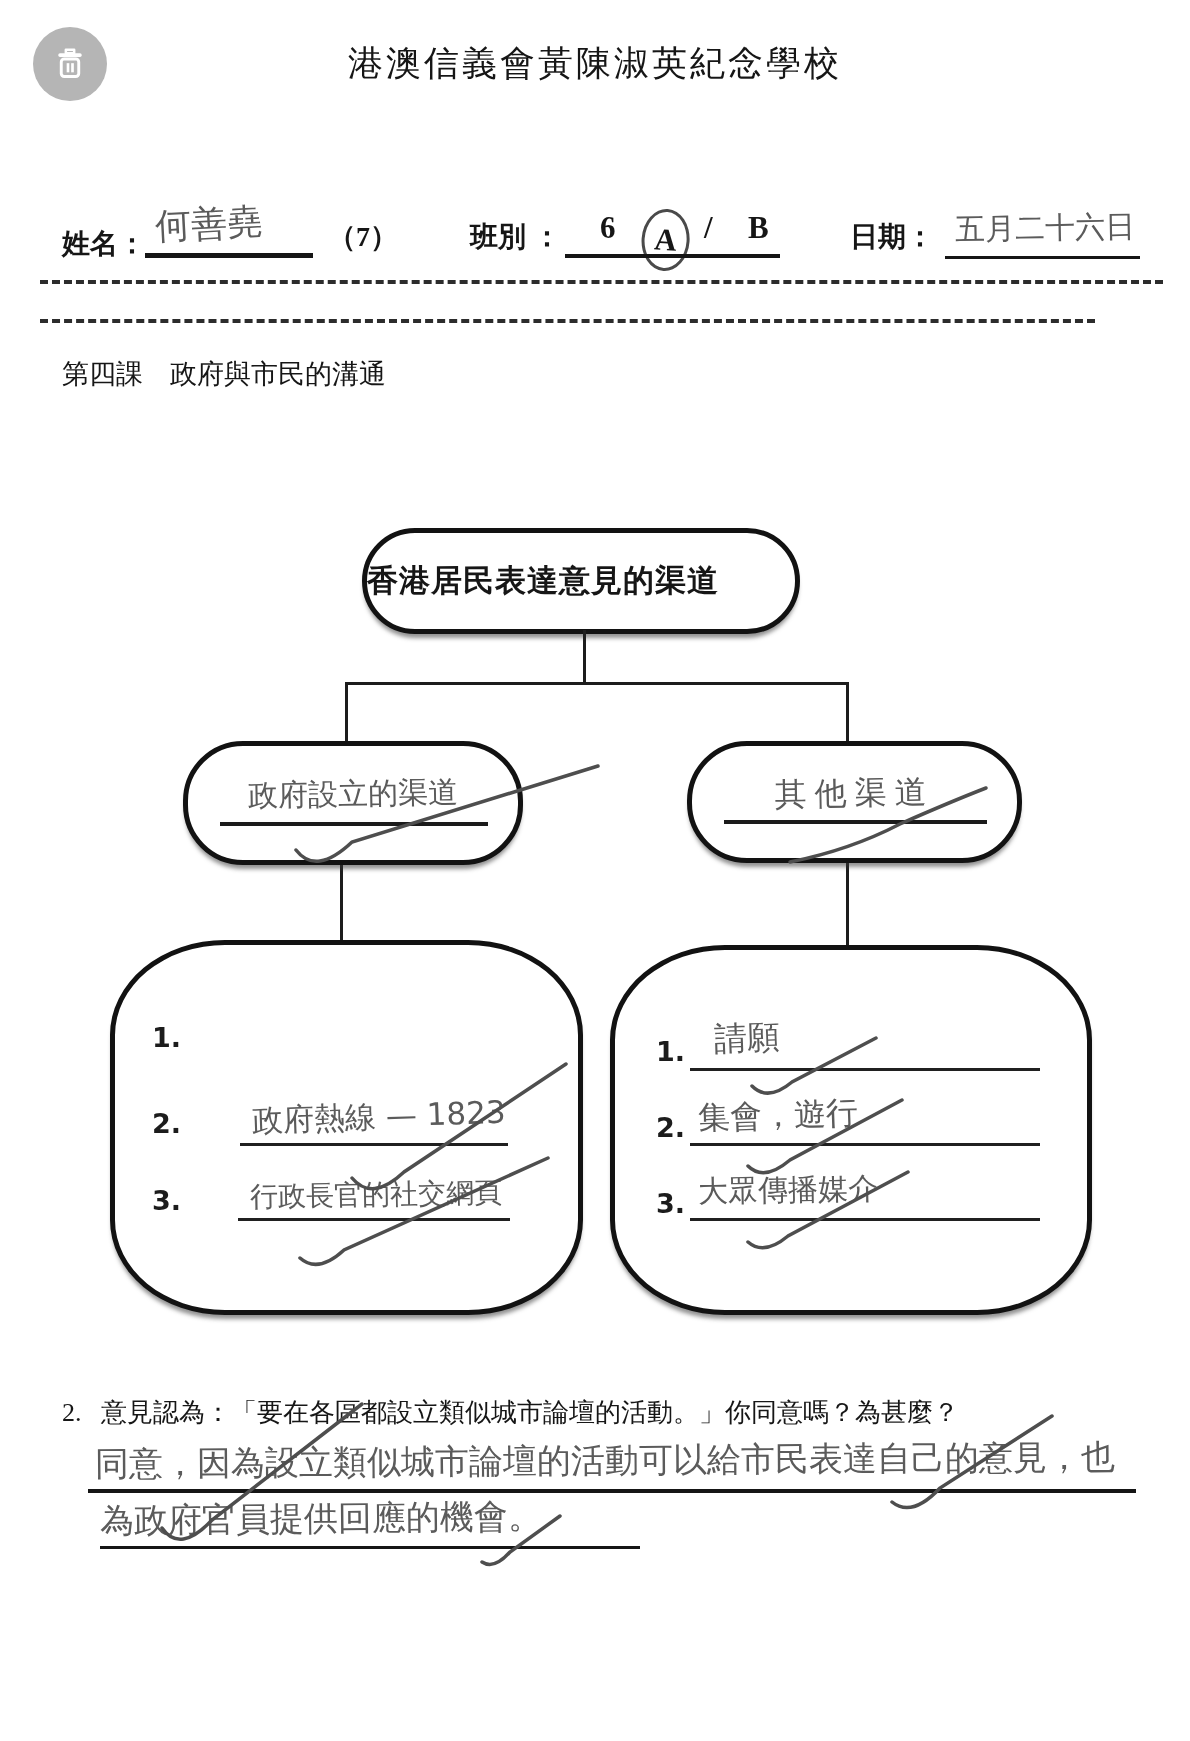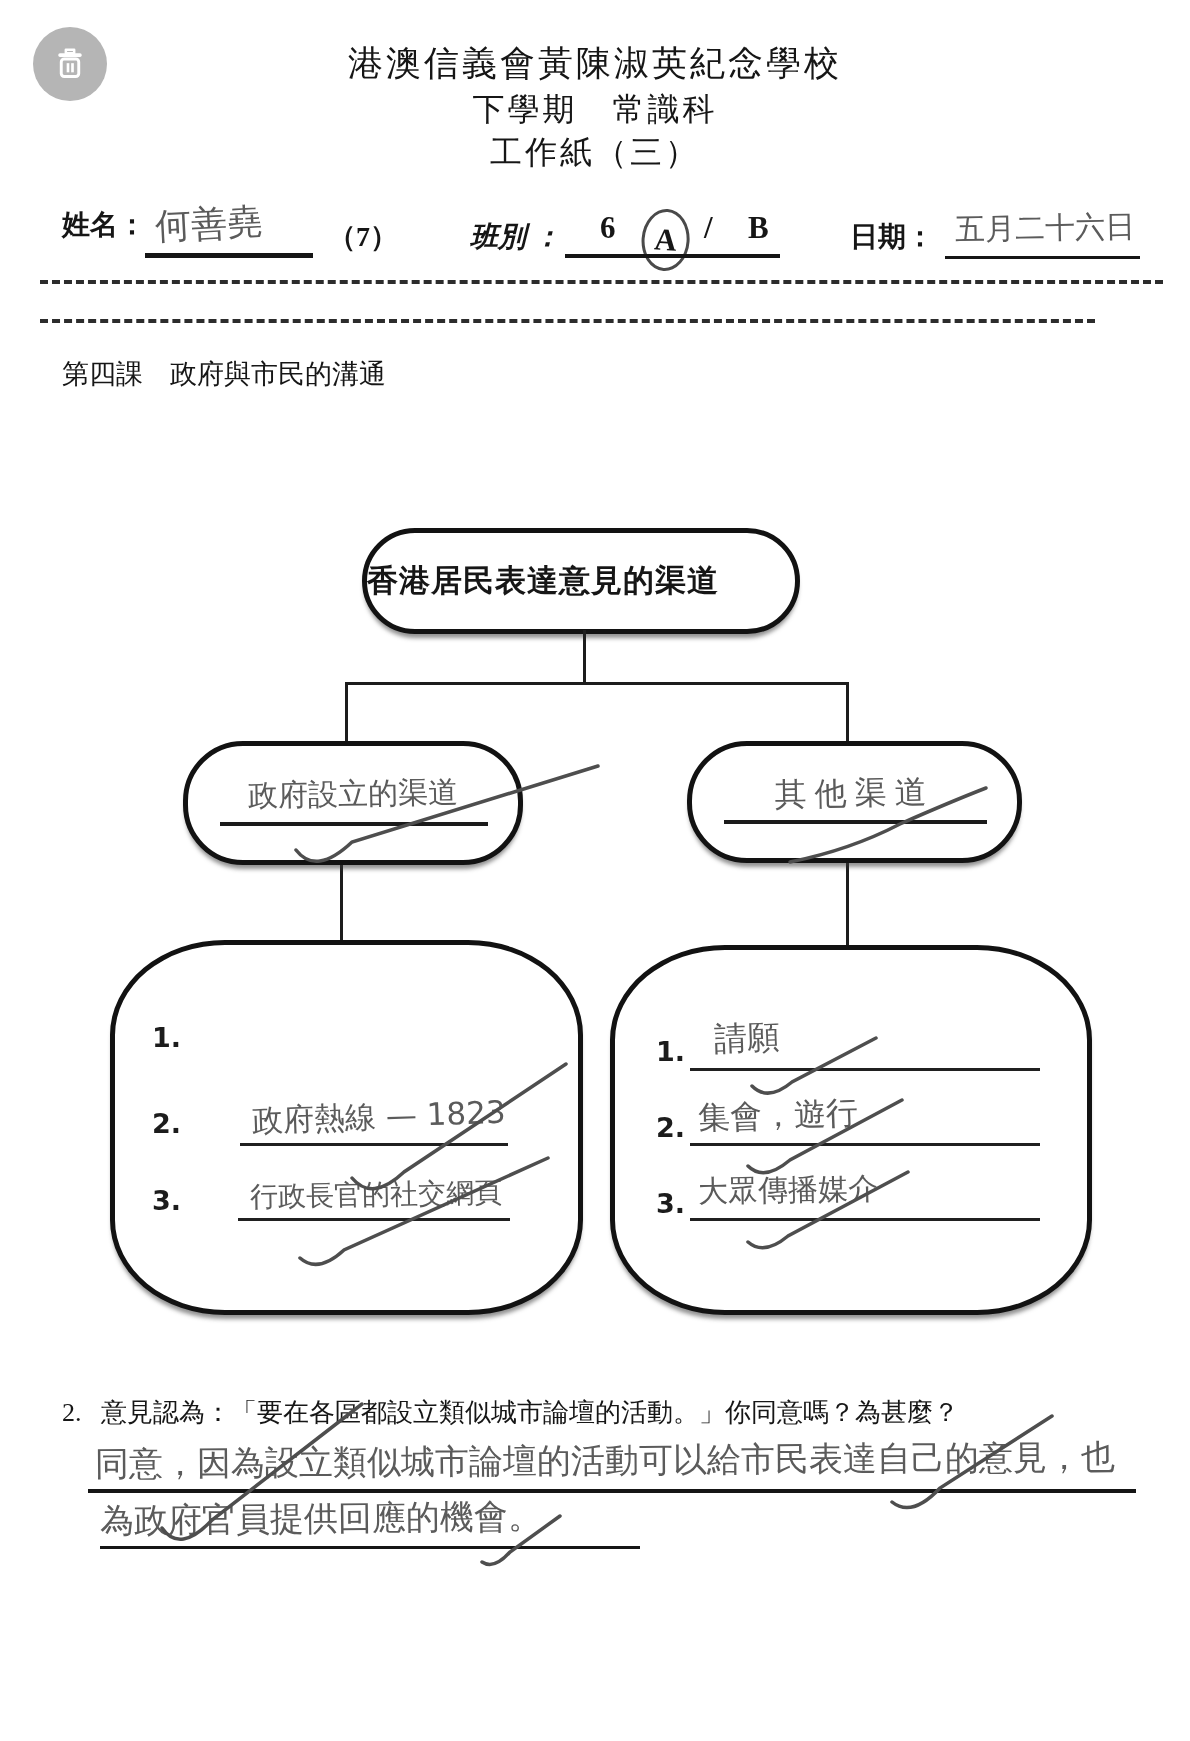--- a/index.html
+++ b/index.html
@@ -71,30 +71,28 @@
     <svg width="40" height="40" viewBox="0 0 48 48">
       <path d="M19 7h10v4H19z" fill="none" stroke="#ffffff" stroke-width="3" stroke-linejoin="round"></path>
       <rect x="10" y="11" width="28" height="4.5" rx="2" fill="#ffffff"></rect>
       <rect x="13.5" y="18" width="21" height="21" rx="3.5" fill="none" stroke="#ffffff" stroke-width="3.5"></rect>
       <rect x="20" y="23" width="3.2" height="11" fill="#ffffff"></rect>
       <rect x="25.4" y="23" width="3.2" height="11" fill="#ffffff"></rect>
     </svg>
   </button>
 
   <div class="abs hdr school">港澳信義會黃陳淑英紀念學校</div>
-  <div class="abs hdr term">下學期　常識科</div>
-  <div class="abs hdr sheet">工作紙（三）</div>
 
-  <div class="abs lbl" style="left:62px;top:206px;">姓名：</div>
+  <div class="abs lbl" style="left:62px;top:225px;">姓名：</div>
   <div class="abs hand" style="left:155px;top:200px;font-size:36px;transform:rotate(-3deg);">何善堯</div>
   <div class="abs uline" style="left:145px;top:253px;width:168px;height:5px;"></div>
 
   <div class="abs lbl" style="left:328px;top:218px;">（7）</div>
 
-  <div class="abs lbl" style="left:470px;top:218px;font-style:italic;">班別 ：</div>
+  <div class="abs lbl" style="left:470px;top:218px;">班別 ：</div>
   <div class="abs printed-class" style="left:600px;top:210px;">6</div>
   <div class="abs printed-class circleA" style="left:642px;top:203px;">A</div>
   <div class="abs printed-class" style="left:704px;top:210px;">/</div>
   <div class="abs printed-class" style="left:748px;top:210px;">B</div>
   <div class="abs uline" style="left:565px;top:254px;width:215px;height:4px;"></div>
 
   <div class="abs lbl" style="left:850px;top:218px;">日期：</div>
   <div class="abs hand" style="left:955px;top:208px;font-size:30px;transform:rotate(-1deg);">五月二十六日</div>
   <div class="abs uline" style="left:945px;top:256px;width:195px;height:3px;"></div>
 

